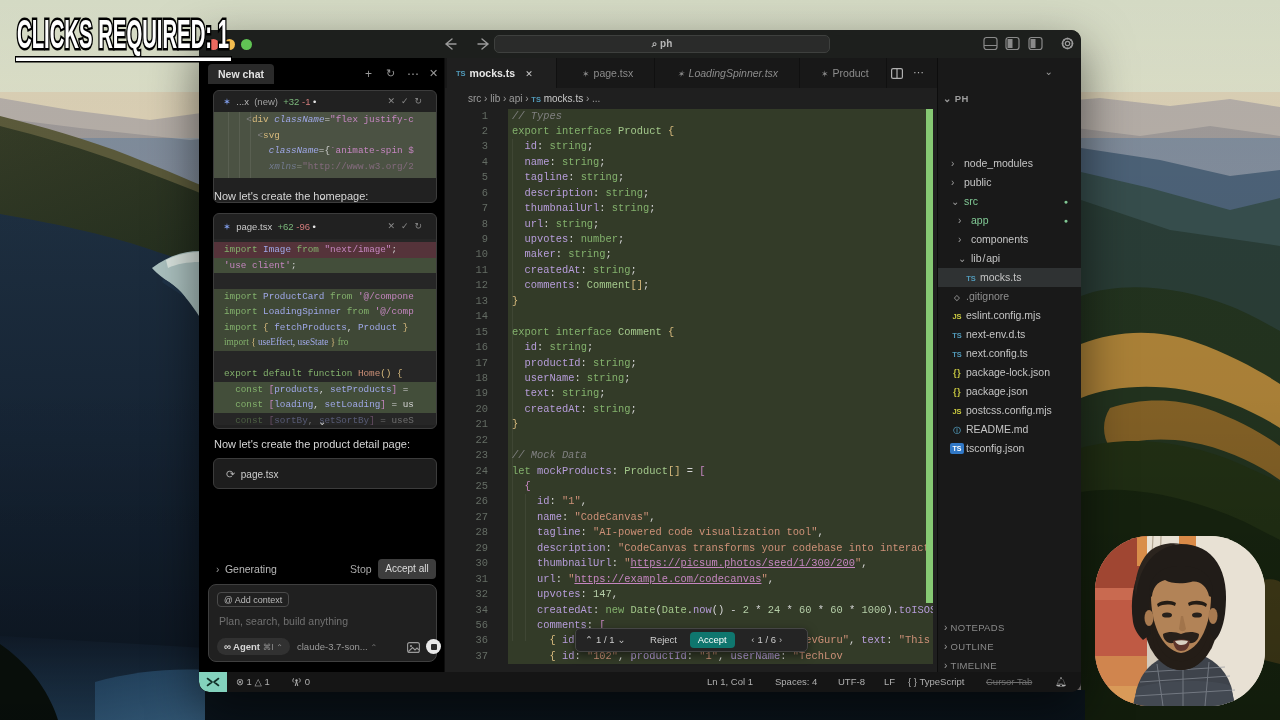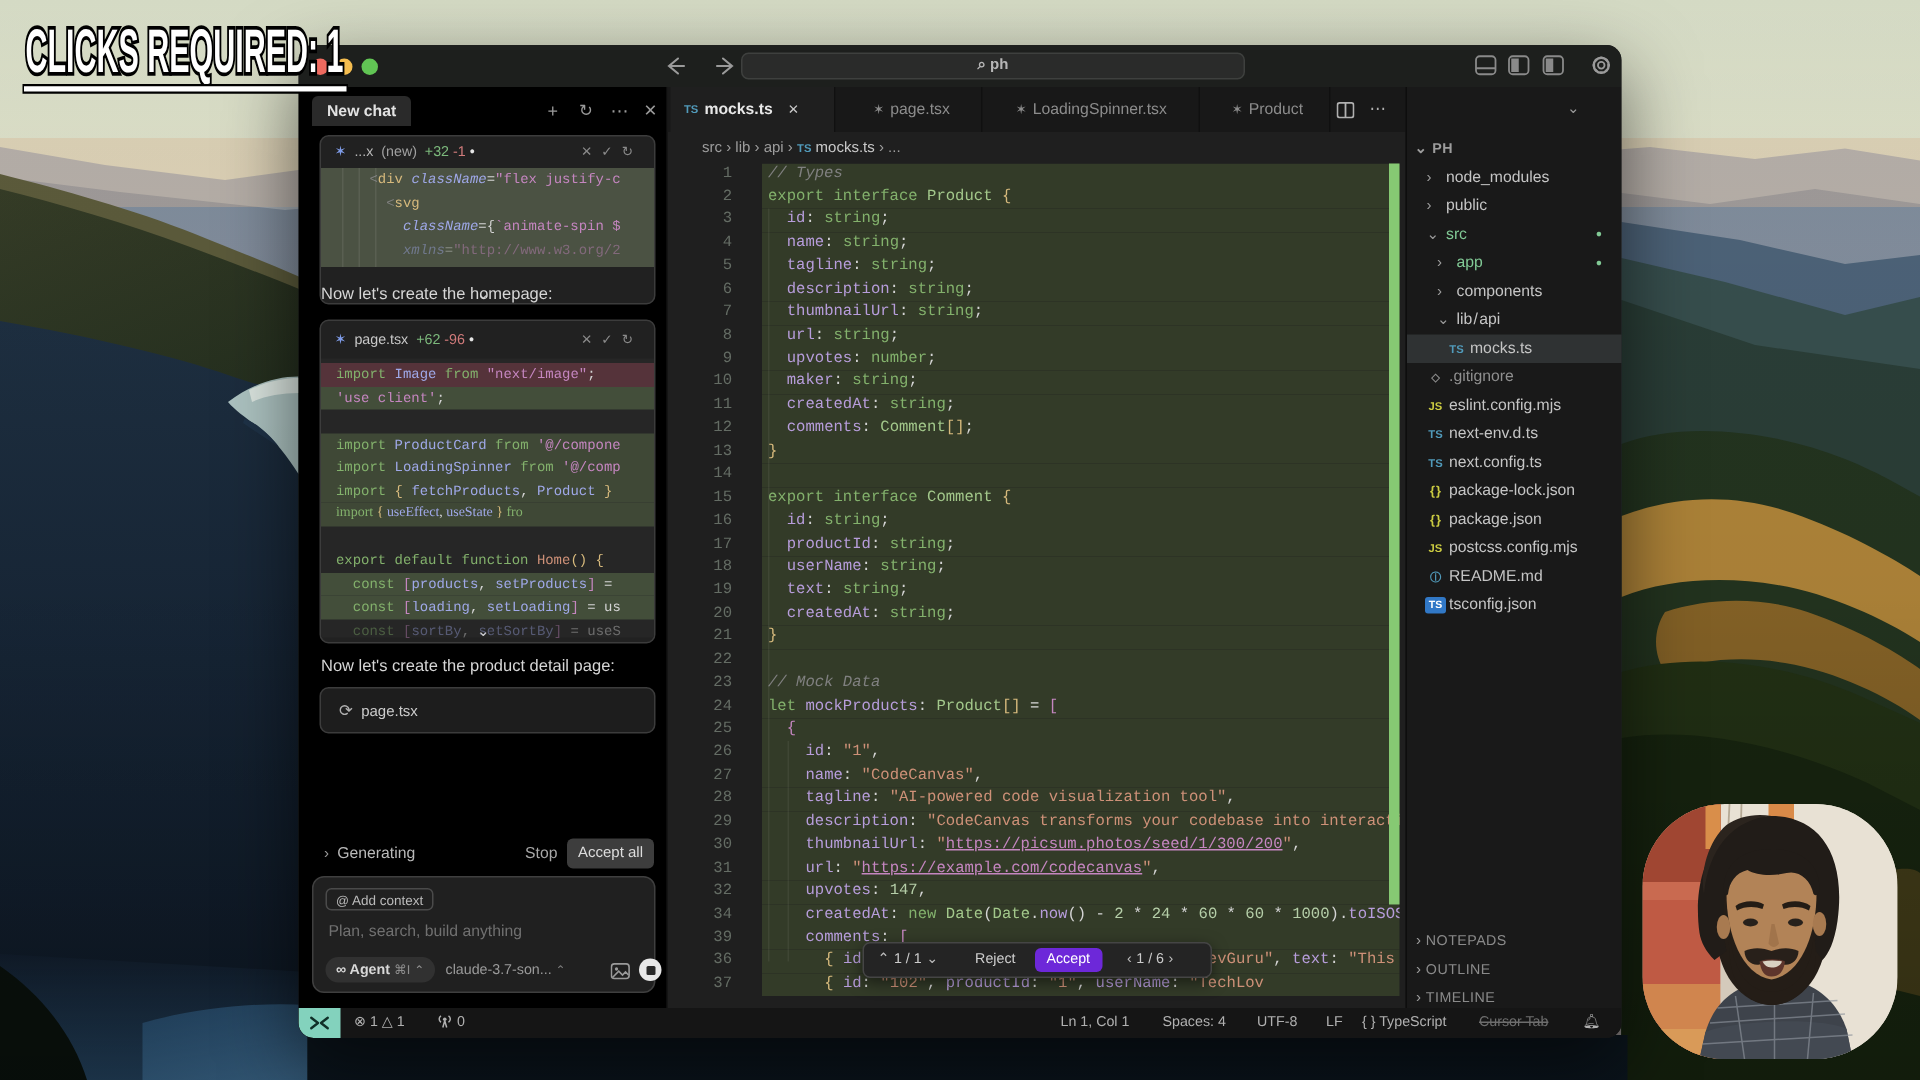--- a/index.html
+++ b/index.html
@@ -9,21 +9,21 @@
   
   #win { position:absolute; left:199px; top:30px; width:882px; height:662px; background:#1b1b1b; border-radius:10px; box-shadow:0 18px 50px rgba(0,0,0,.55); overflow:hidden; }
   #titlebar { position:absolute; left:0; top:0; width:882px; height:28px; background:#1d1f1d; }
   .dot { position:absolute; top:8.5px; width:11px; height:11px; border-radius:50%; }
   #main { position:absolute; left:0; top:28px; width:882px; height:614px; display:flex; }
   #chat { width:246px; height:614px; background:#000000; position:relative; border-right:1px solid #0d0d0d; }
   #editor { width:492px; height:614px; background:#1f1f1f; position:relative; }
   #explorer { width:144px; height:614px; background:#191919; position:relative; border-left:1px solid #0d0d0d; }
   #statusbar { position:absolute; left:0; top:642px; width:882px; height:20px; background:#151515; }
   
-  .xrow { position:absolute; left:0; width:144px; height:19px; line-height:19px; font-size:10.5px; color:#c5c5c5; white-space:nowrap; }
+  .xrow { position:absolute; left:0; width:144px; height:19px; line-height:19px; font-size:10.5px; color:#c5c5c5; white-space:nowrap;margin-top:45px; }
   .xrow.sel { background:#2f3233; }
   .chev { color:#9d9d9d; font-size:10px; display:inline-block; }
   .ind1 { margin-left:13px; width:11px; }
   .ind2 { margin-left:20px; width:11px; }
   .fn { margin-left:2px; }
   .fn.grn { color:#81c995; }
   .fn.dim { color:#8f8f8f; }
   .gdot { position:absolute; right:14px; color:#81c995; font-size:7px; }
   .fico { display:inline-block; margin-left:12px; width:14px; font-size:7.5px; font-weight:bold; text-align:center; }
   .fico.ind3 { margin-left:26px; }
@@ -61,21 +61,21 @@
   #codearea { position:absolute; left:0; top:50.5px; width:492px; height:563.5px; overflow:hidden; font-family:"Liberation Mono", monospace; font-size:10.4px; }
   .crow { position:relative; height:15.45px; line-height:15.45px; white-space:pre; }
   .lnum { position:absolute; left:0; top:0; width:43px; text-align:right; color:#646c64; }
   .ltext { position:absolute; left:63px; top:0; width:425px; height:15.45px; background:#333b28; padding-left:4px; color:#d4d4d4; overflow:hidden; }
   .pv { color:#b79ddb; }
   .tn { color:#a3c88b; }
   .num { color:#b5cea8; }
   .lnk { color:#c586c0; text-decoration:underline; }
   #ruler { position:absolute; left:481px; top:50.5px; width:7px; height:494px; background:#86c973; }
   #dwidget { position:absolute; left:130px; top:570px; width:233px; height:24px; background:#242424; border:1px solid #454545; border-radius:5px; box-shadow:0 3px 10px rgba(0,0,0,.5); line-height:22px; font-size:9.5px; color:#cccccc; padding-left:9px; white-space:nowrap; }
-  #acceptbtn { display:inline-block; background:#6d28d9; color:#ffffff; border-radius:4px; padding:0 8px; height:16px; line-height:16px; margin-left:10px; font-size:9.5px; }
+  #acceptbtn { display:inline-block; background:#0f766e; color:#ffffff; border-radius:4px; padding:0 8px; height:16px; line-height:16px; margin-left:10px; font-size:9.5px; }
   
   #overlay-title { position:absolute; left:10px; top:12px; z-index:30; }
 </style>
 </head>
 <body>
 <div id="stage">
   <svg id="bg" width="1280" height="720" viewBox="0 0 1280 720">
     <defs>
       <linearGradient id="sky" x1="0" y1="0" x2="0" y2="1">
         <stop offset="0" stop-color="#d7ddc7"></stop>
@@ -233,21 +233,21 @@
           </svg>
           <div style="position:absolute;left:217px;top:54px;width:15px;height:15px;background:#e8e8e8;border-radius:50%;">
               <div style="position:absolute;left:4.5px;top:4.5px;width:6px;height:6px;background:#2a2a2a;border-radius:1px;"></div>
             </div>
         </div>
       </div>
       <div id="editor">
         <div id="tabbar">
           <div class="tab active" style="left:2px;width:110px;"><span class="tsico">TS</span><b style="color:#e8e8e8;">mocks.ts</b><span class="tabx">✕</span></div>
           <div class="tab" style="left:128px;width:82px;"><span class="ricon">✶</span>page.tsx</div>
-          <div class="tab" style="left:223px;width:132px;"><span class="ricon">✶</span>LoadingSpinner.tsx</div>
+          <div class="tab" style="left:223px;width:132px;font-style:italic;"><span class="ricon">✶</span>LoadingSpinner.tsx</div>
           <div class="tab" style="left:367px;width:75px;"><span class="ricon">✶</span>Product</div>
           <svg width="12" height="11" viewBox="0 0 12 11" style="position:absolute;left:446px;top:10px;" fill="none" stroke="#b0b0b0" stroke-width="1.2">
               <rect x="0.6" y="0.6" width="10.8" height="9.8" rx="1.5"></rect>
               <line x1="6" y1="0.6" x2="6" y2="10.4"></line>
             </svg>
           <div style="position:absolute;left:468px;top:8px;color:#b0b0b0;font-size:11px;">⋯</div>
         </div>
         <div id="crumbs">src › lib › api › <span style="color:#519aba;font-size:7.5px;font-weight:bold;">TS</span> <span style="color:#c9c9c9;">mocks.ts</span> › ...</div>
         <div id="codearea">
           <div class="crow"><span class="lnum">1</span><span class="ltext"><span class="gry itl">// Types</span></span></div>
@@ -276,21 +276,21 @@
           <div class="crow"><span class="lnum">24</span><span class="ltext"><span class="kw">let</span> <span class="pv">mockProducts</span>: <span class="tn">Product</span><span class="yel">[]</span> = <span class="pur">[</span></span></div>
           <div class="crow"><span class="lnum">25</span><span class="ltext">  <span class="pur">{</span></span></div>
           <div class="crow"><span class="lnum">26</span><span class="ltext">    <span class="pv">id</span>: <span class="ostr">"1"</span>,</span></div>
           <div class="crow"><span class="lnum">27</span><span class="ltext">    <span class="pv">name</span>: <span class="ostr">"CodeCanvas"</span>,</span></div>
           <div class="crow"><span class="lnum">28</span><span class="ltext">    <span class="pv">tagline</span>: <span class="ostr">"AI-powered code visualization tool"</span>,</span></div>
           <div class="crow"><span class="lnum">29</span><span class="ltext">    <span class="pv">description</span>: <span class="ostr">"CodeCanvas transforms your codebase into interacti</span></span></div>
           <div class="crow"><span class="lnum">30</span><span class="ltext">    <span class="pv">thumbnailUrl</span>: <span class="ostr">"</span><span class="lnk">https://picsum.photos/seed/1/300/200</span><span class="ostr">"</span>,</span></div>
           <div class="crow"><span class="lnum">31</span><span class="ltext">    <span class="pv">url</span>: <span class="ostr">"</span><span class="lnk">https://example.com/codecanvas</span><span class="ostr">"</span>,</span></div>
           <div class="crow"><span class="lnum">32</span><span class="ltext">    <span class="pv">upvotes</span>: <span class="num">147</span>,</span></div>
           <div class="crow"><span class="lnum">34</span><span class="ltext">    <span class="pv">createdAt</span>: <span class="kw">new</span> <span class="tn">Date</span>(<span class="tn">Date</span>.<span class="pv">now</span>() - <span class="num">2</span> * <span class="num">24</span> * <span class="num">60</span> * <span class="num">60</span> * <span class="num">1000</span>).<span class="pv">toISOS</span></span></div>
-          <div class="crow"><span class="lnum">39</span><span class="ltext">    <span class="pv">comments</span>: <span class="pur">[</span></span></div>
+          <div class="crow"><span class="lnum">56</span><span class="ltext">    <span class="pv">comments</span>: <span class="pur">[</span></span></div>
           <div class="crow"><span class="lnum">36</span><span class="ltext">      <span class="yel">{</span> <span class="pv">id</span>: <span class="ostr">"101"</span>, <span class="pv">productId</span>: <span class="ostr">"1"</span>, <span class="pv">userName</span>: <span class="ostr">"DevGuru"</span>, <span class="pv">text</span>: <span class="ostr">"This</span></span></div>
           <div class="crow"><span class="lnum">37</span><span class="ltext">      <span class="yel">{</span> <span class="pv">id</span>: <span class="ostr">"102"</span>, <span class="pv">productId</span>: <span class="ostr">"1"</span>, <span class="pv">userName</span>: <span class="ostr">"TechLov</span></span></div>
         </div>
         <div style="position:absolute;left:67px;top:81px;width:1px;height:502px;background:rgba(255,255,255,0.06);"></div>
         <div style="position:absolute;left:79.5px;top:436px;width:1px;height:147px;background:rgba(255,255,255,0.06);"></div>
         <div id="ruler"></div>
         <div id="dwidget">
           <span style="color:#bdbdbd;">⌃</span><span style="margin:0 3px;">1 / 1</span><span style="color:#bdbdbd;">⌄</span>
           <span style="color:#cfcfcf;margin-left:22px;">Reject</span>
           <span id="acceptbtn">Accept</span>

